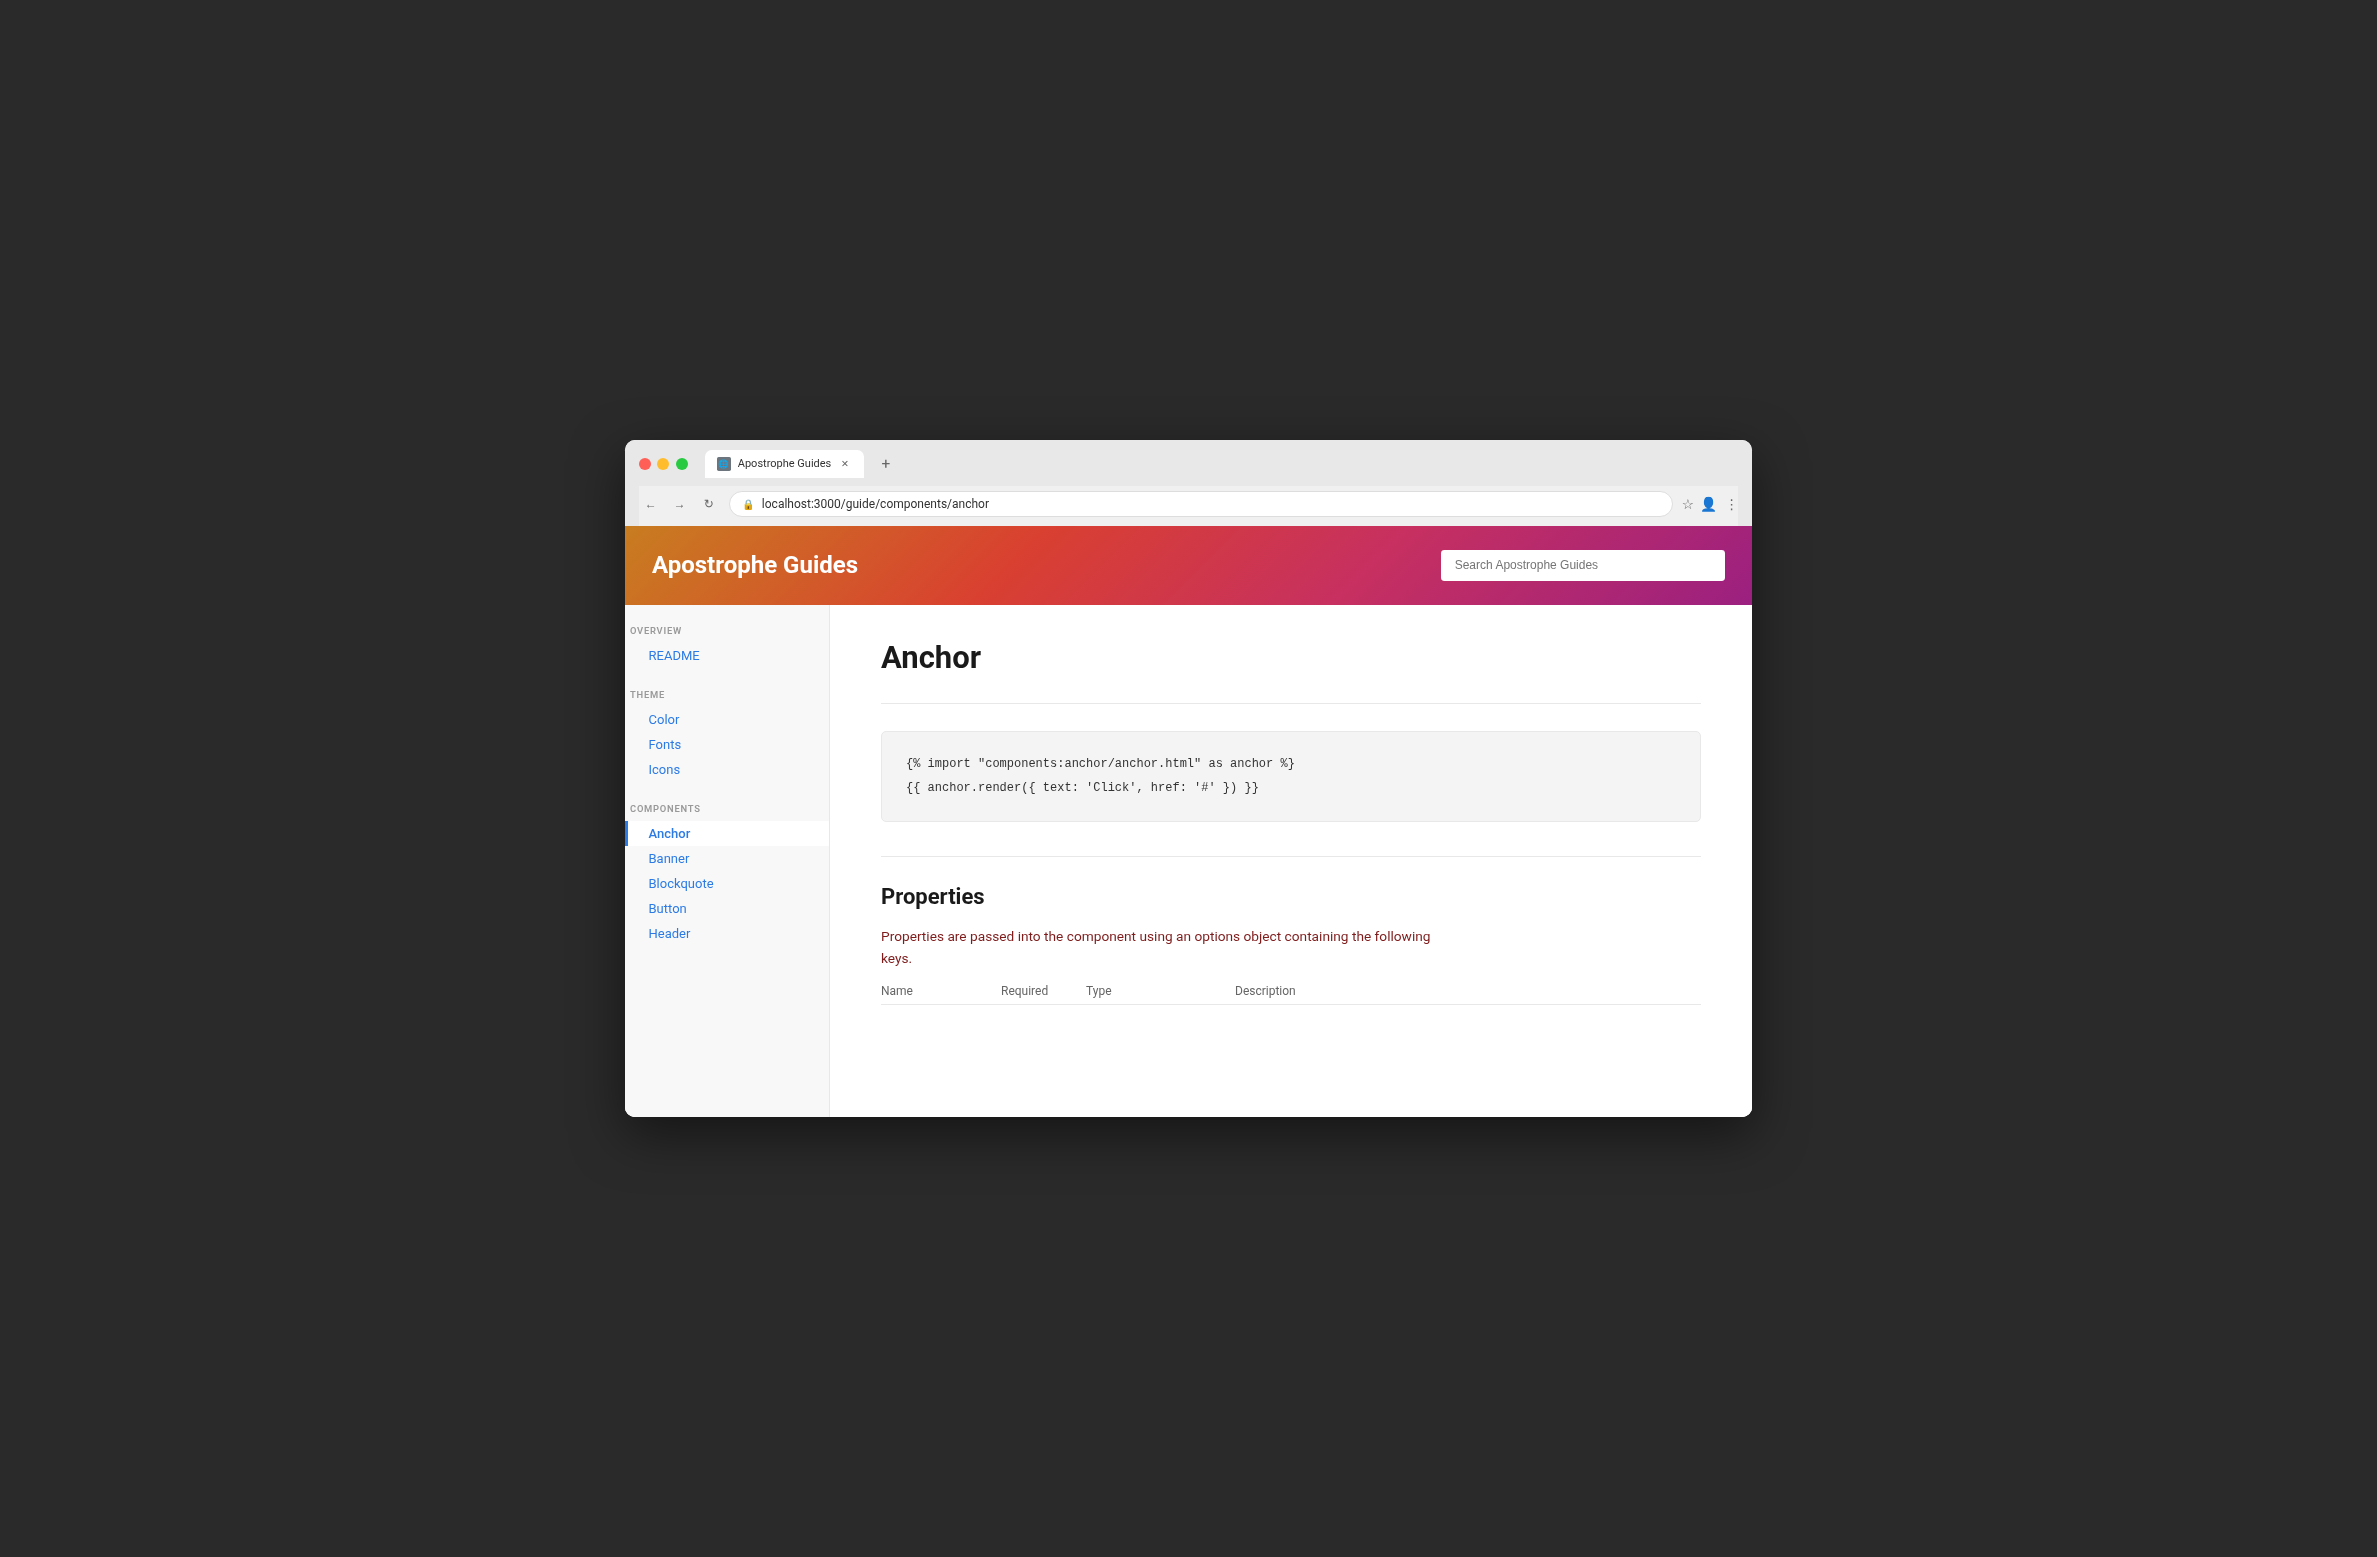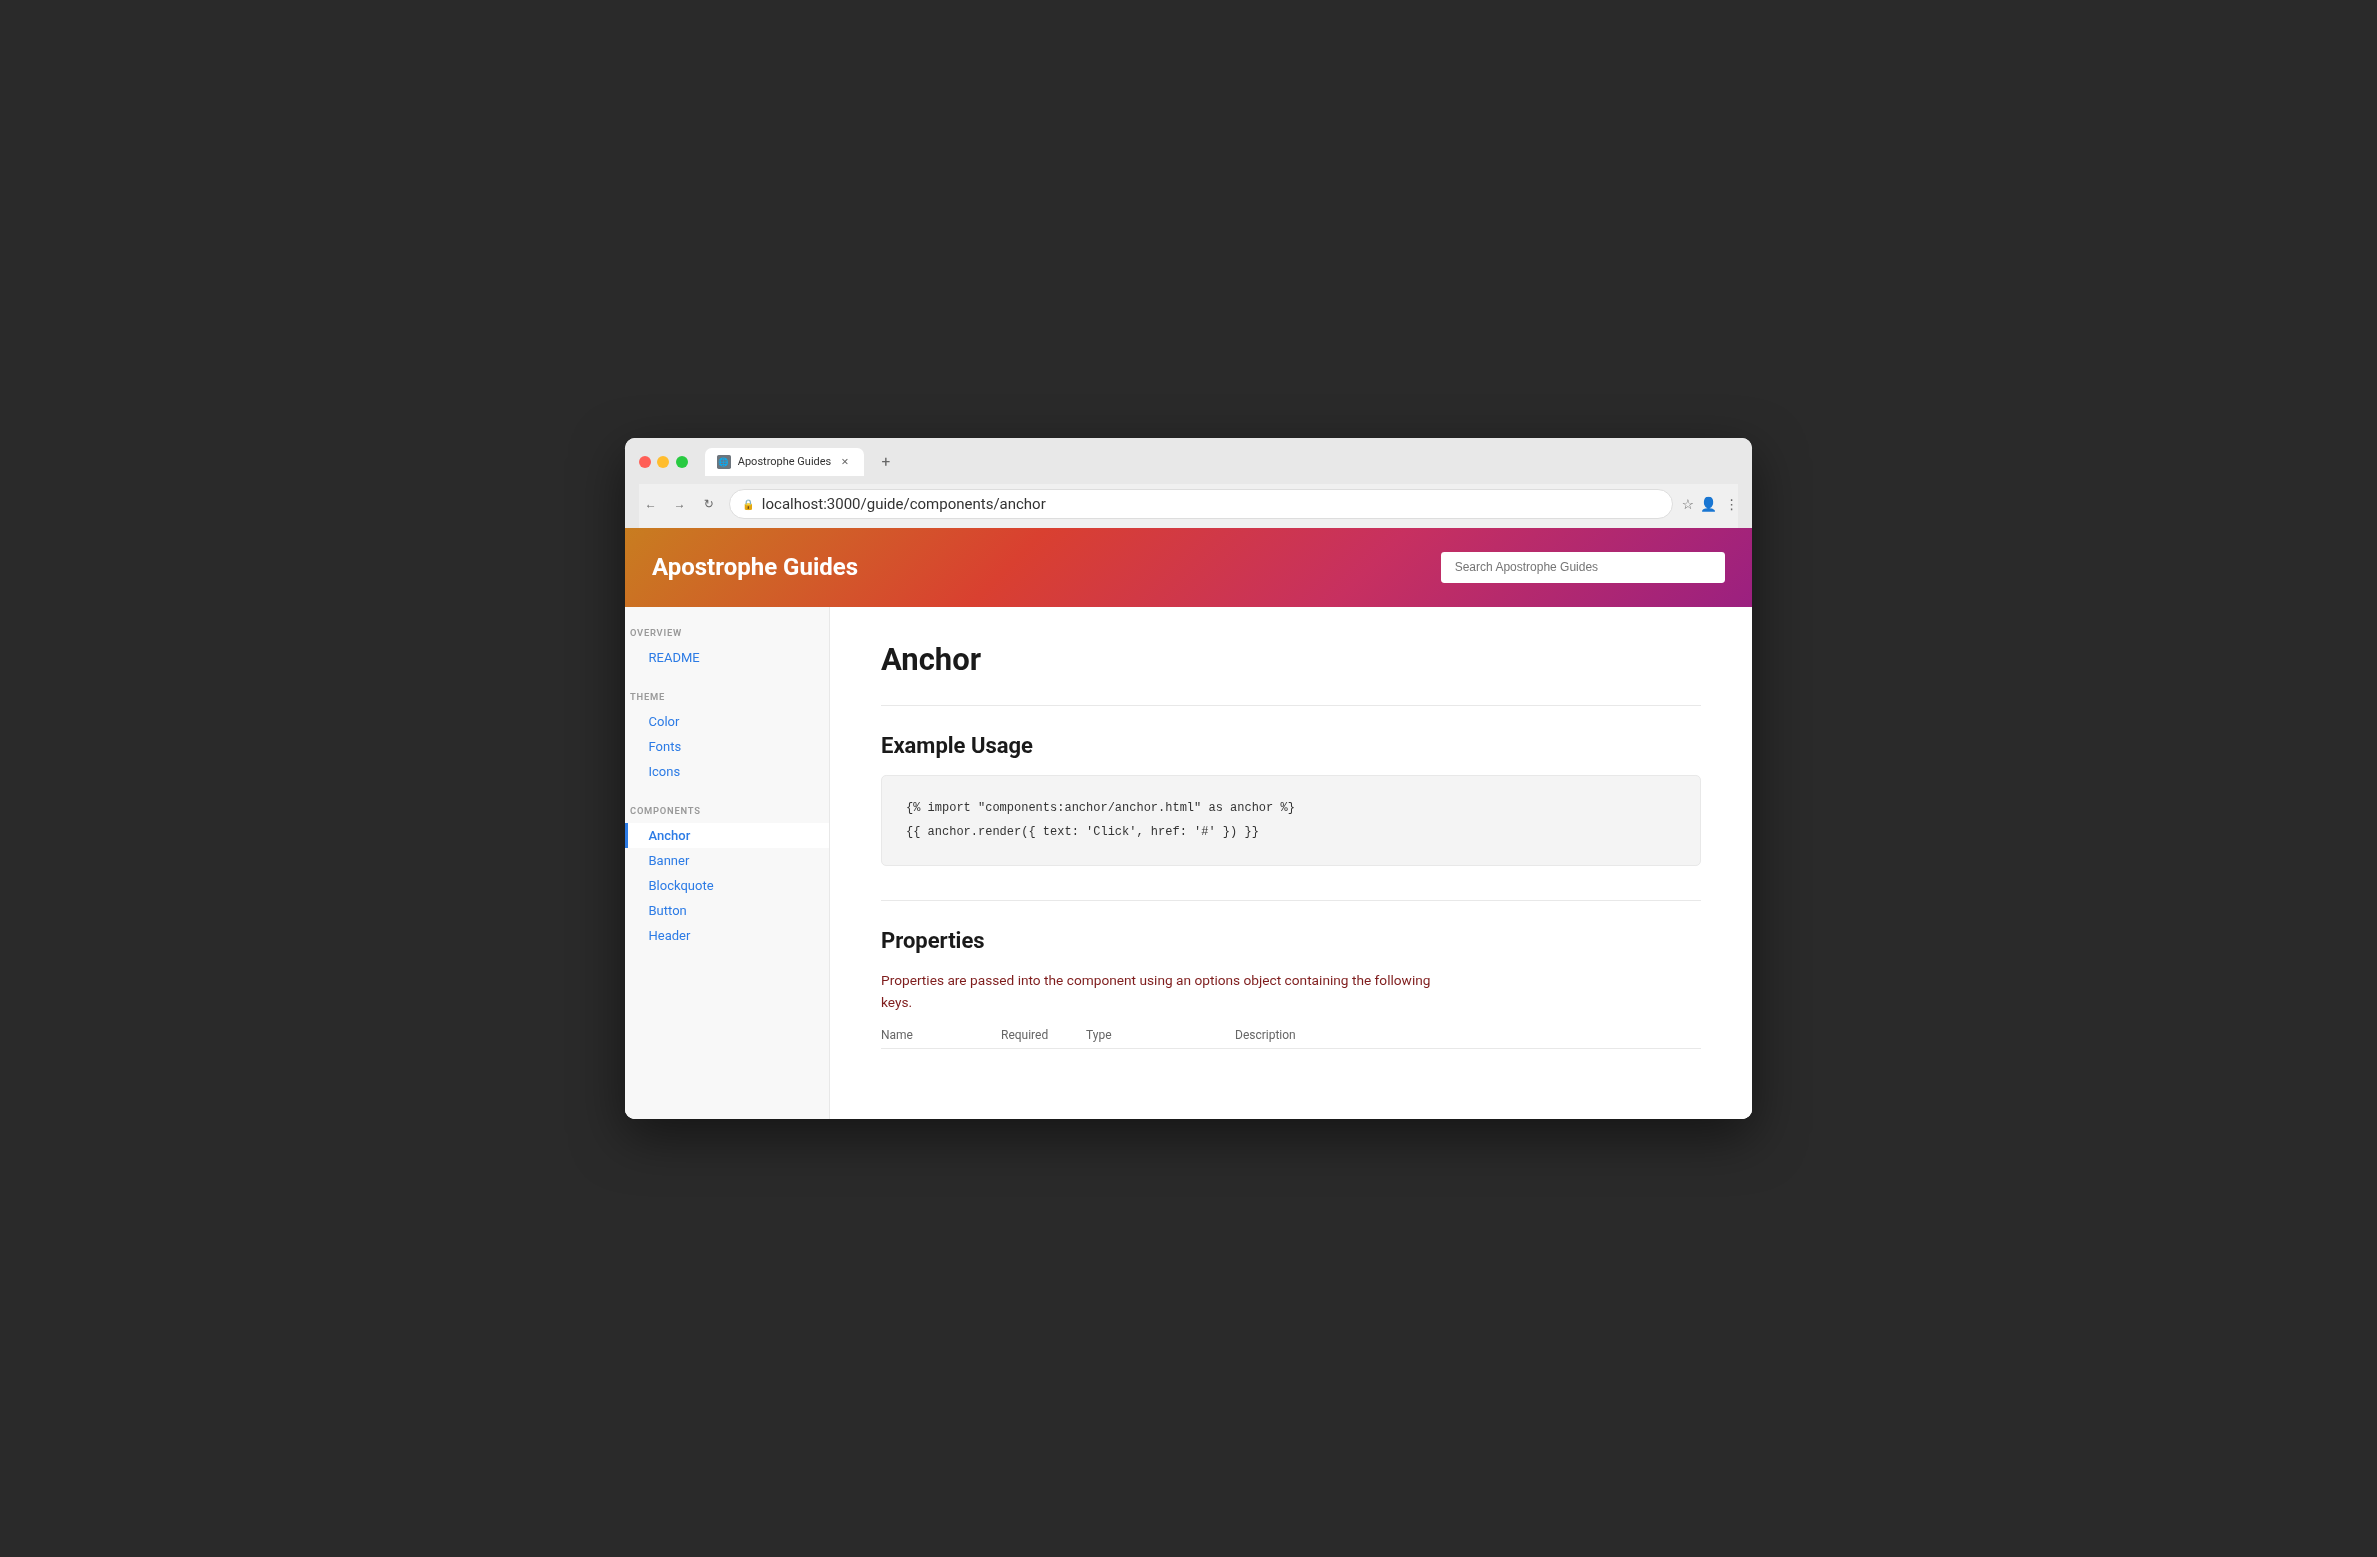--- a/index.html
+++ b/index.html
@@ -134,21 +134,21 @@
       color: #333;
     }
 
     .lock-icon {
       color: #555;
       font-size: 10.2px;
     }
 
     .address-text {
       color: #333;
-      font-size: 15px;
+      font-size: 12px;
       text-align: right;
     }
 
     .browser-actions {
       display: flex;
       gap: 6.8px;
       align-items: center;
       color: #666;
       font-size: 13.7px;
     }
@@ -377,21 +377,20 @@
           <a class="sidebar-item">Header</a>
         </div>
       </nav>
 
       <main class="content">
         <h1 class="content-title">Anchor</h1>
 
 
         <hr class="divider">
 
-        <h2 class="section-title">Example Usage</h2>
 
         <div class="code-block">
           <div>{% import "components:anchor/anchor.html" as anchor %}</div>
           <div>{{ anchor.render({ text: 'Click', href: '#' }) }}</div>
         </div>
 
         <hr class="divider">
 
         <h2 class="properties-title">Properties</h2>
 

